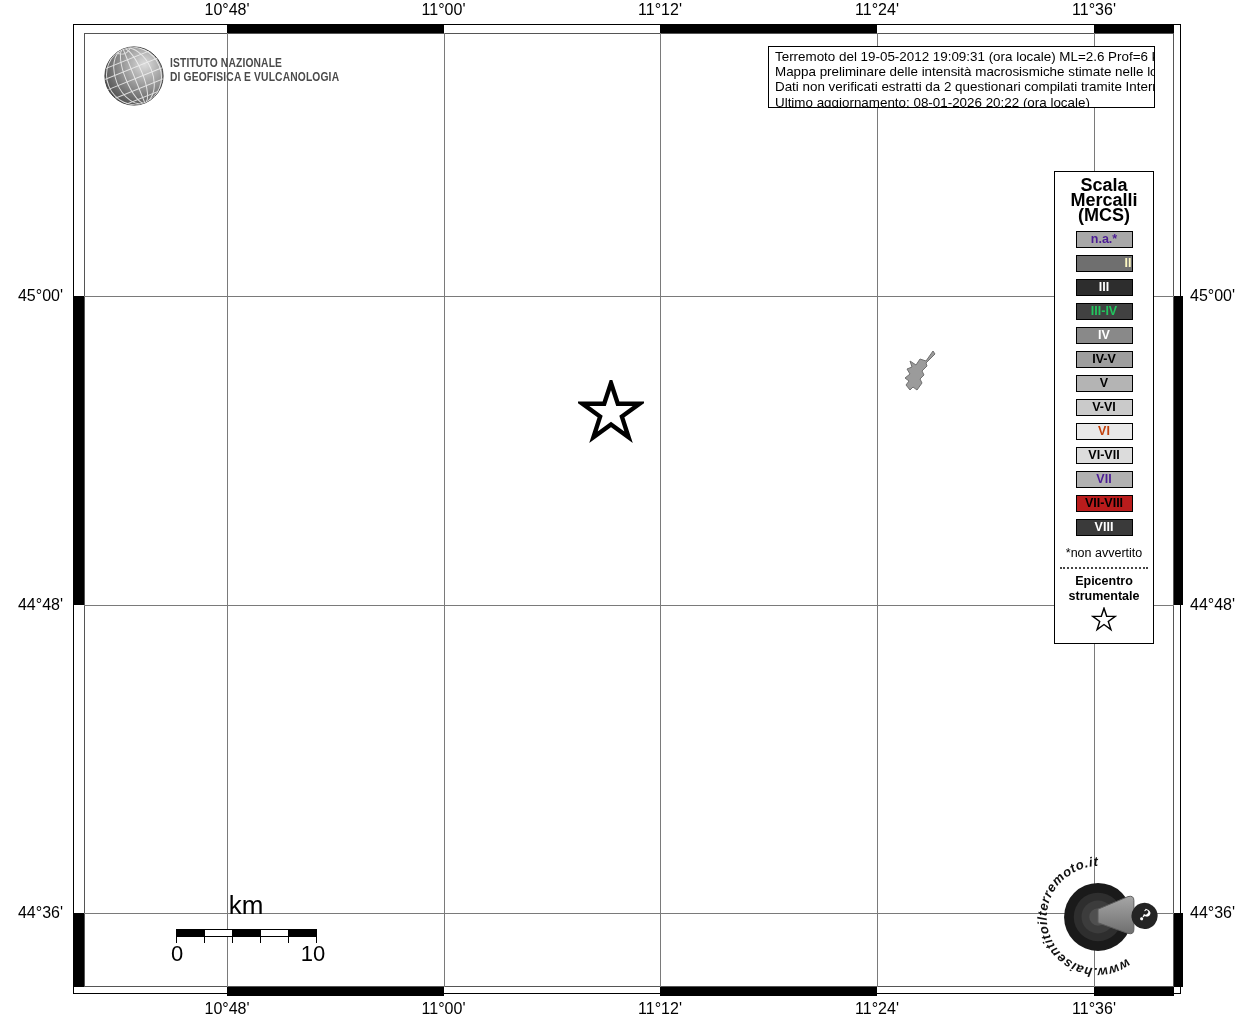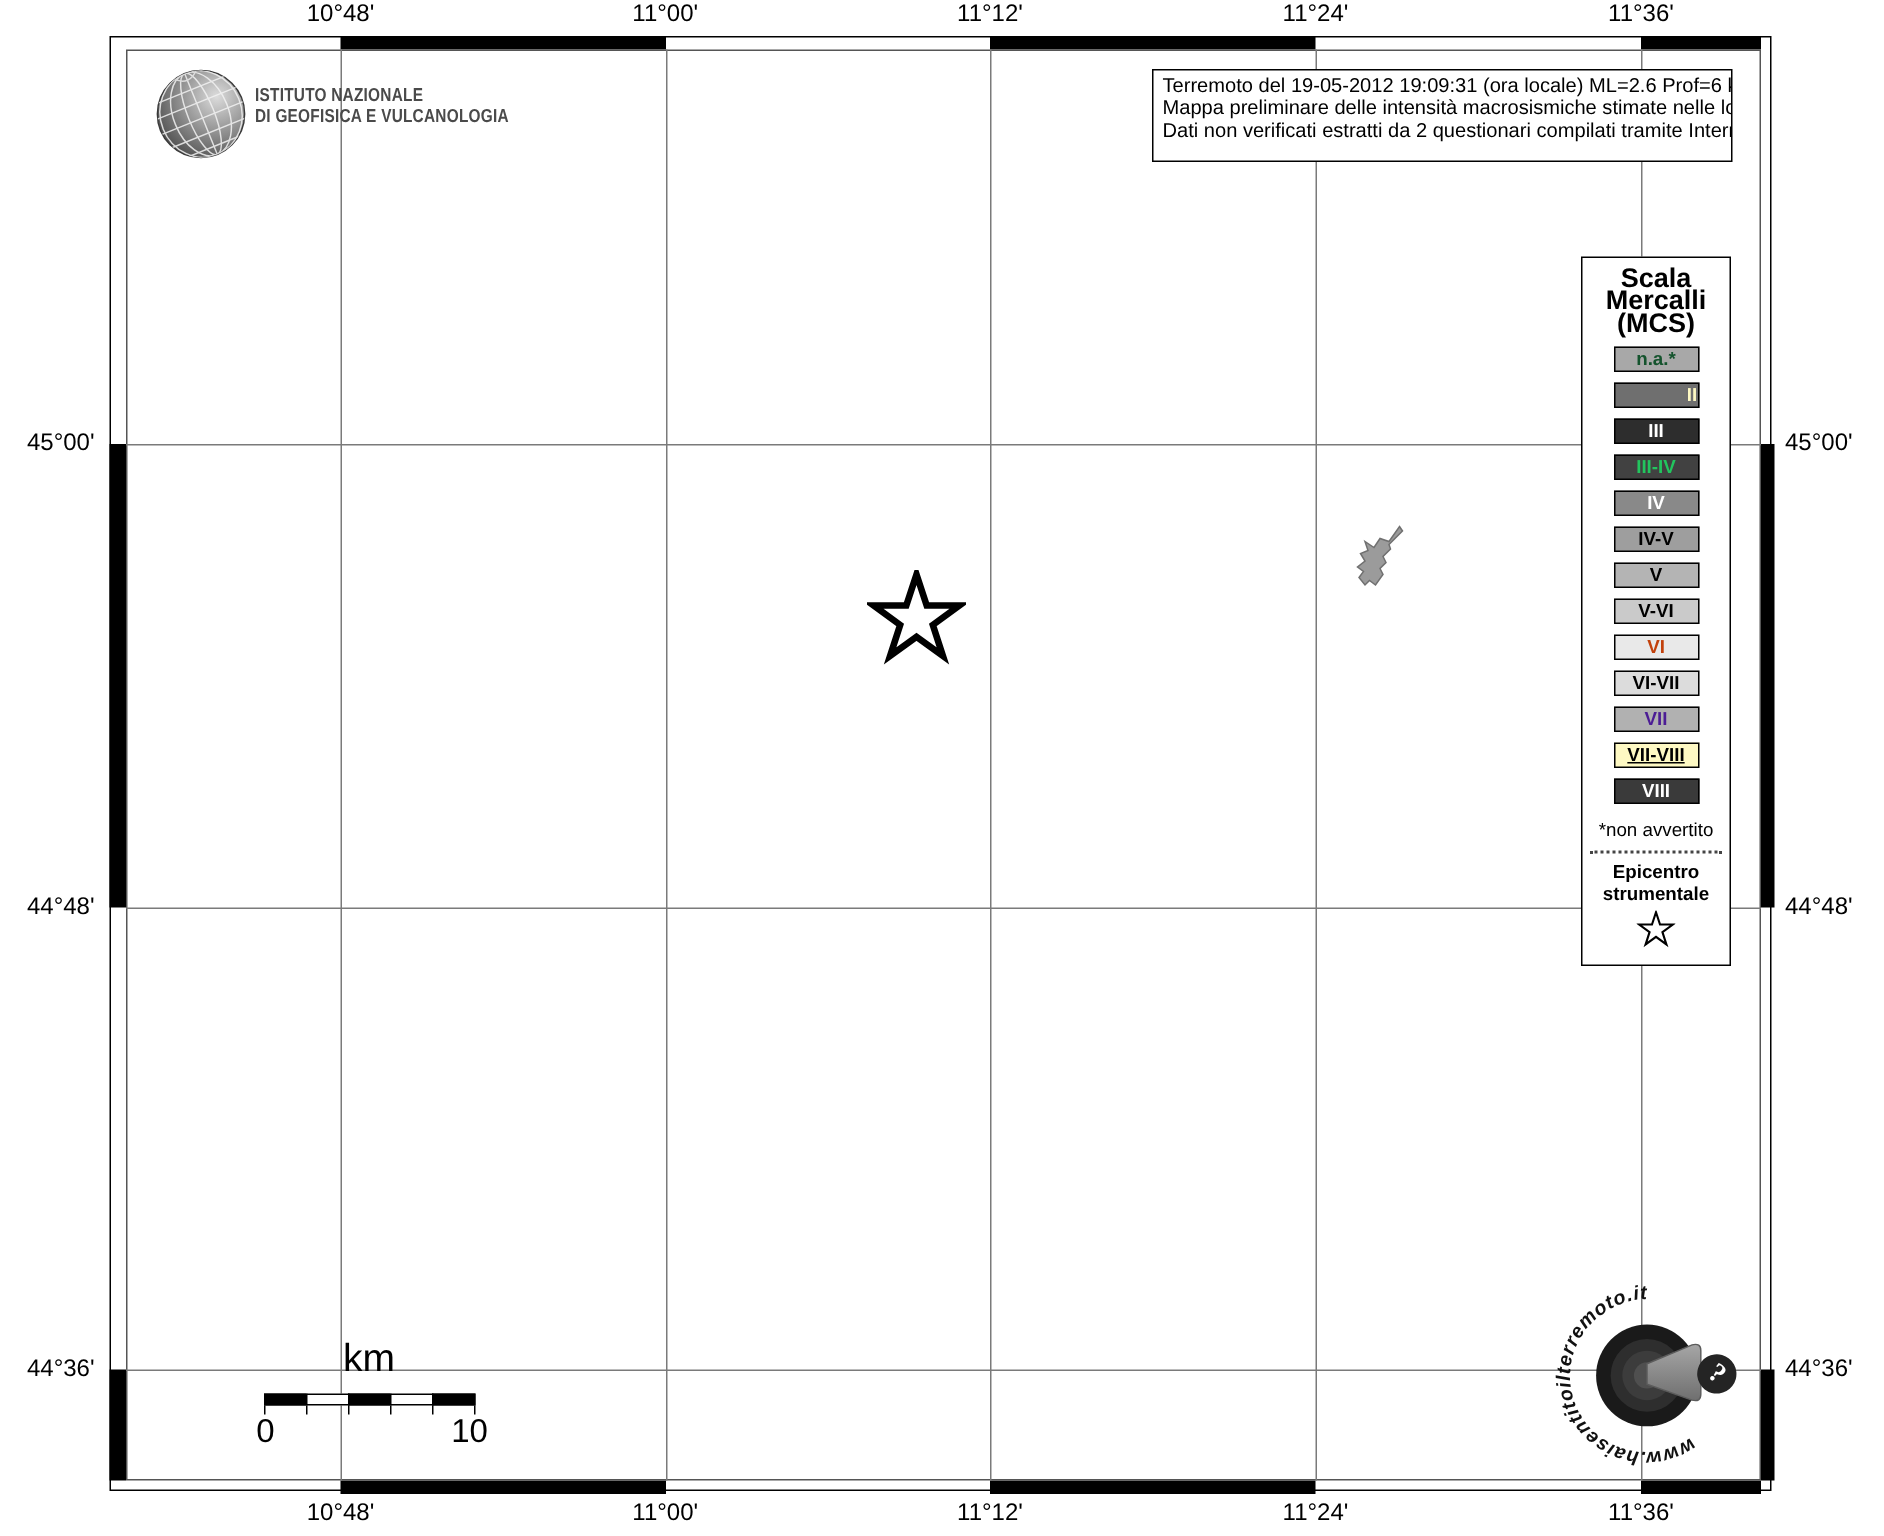--- a/index.html
+++ b/index.html
@@ -115,41 +115,42 @@
   </svg>
   <div class="ingv-text">
     <div>ISTITUTO NAZIONALE</div>
     <div>DI GEOFISICA E VULCANOLOGIA</div>
   </div>
 
   <div class="info-box" id="info-box">
       <div>Terremoto del 19-05-2012 19:09:31 (ora locale) ML=2.6 Prof=6 km</div>
       <div>Mappa preliminare delle intensità macrosismiche stimate nelle località</div>
       <div>Dati non verificati estratti da 2 questionari compilati tramite Internet.</div>
+      <div>Ultimo aggiornamento: 08-01-2026 20:22 (ora locale)</div>
     </div>
 
   <div class="legend">
     <div class="legend-title" id="legend-title">
         <div>Scala</div>
         <div>Mercalli</div>
         <div>(MCS)</div>
       </div>
     <div id="legend-items" style="display:flex;flex-direction:column;align-items:center;">
-        <div class="swatch" style="background: rgb(168, 168, 168); color: #14532d;">n.a.*</div>
+        <div class="swatch" style="background: rgb(168, 168, 168); color: #4c1d95;">n.a.*</div>
         <div class="swatch" style="background: rgb(111, 111, 111); color: #fef9c3; padding-left: 48px;">II</div>
         <div class="swatch" style="background: rgb(45, 45, 45); color: rgb(255, 255, 255);">III</div>
         <div class="swatch" style="background: rgb(65, 65, 65); color: #22c55e;">III-IV</div>
         <div class="swatch" style="background: rgb(137, 137, 137); color: rgb(255, 255, 255);">IV</div>
         <div class="swatch" style="background: rgb(158, 158, 158); color: rgb(0, 0, 0);">IV-V</div>
         <div class="swatch" style="background: rgb(180, 180, 180); color: rgb(0, 0, 0);">V</div>
         <div class="swatch" style="background: rgb(202, 202, 202); color: rgb(0, 0, 0);">V-VI</div>
         <div class="swatch" style="background: rgb(233, 233, 233); color: #c2410c;">VI</div>
         <div class="swatch" style="background: rgb(220, 220, 220); color: rgb(0, 0, 0);">VI-VII</div>
         <div class="swatch" style="background: rgb(177, 177, 177); color: #4c1d95;">VII</div>
-        <div class="swatch" style="background: #fef9c3; color: rgb(0, 0, 0); text-decoration: underline;">VII-VIII</div>
+        <div class="swatch" style="background: #b91c1c; color: rgb(0, 0, 0);">VII-VIII</div>
         <div class="swatch" style="background: rgb(58, 58, 58); color: rgb(255, 255, 255);">VIII</div>
       </div>
     <div class="legend-foot">*non avvertito</div>
     <div class="legend-sep"></div>
     <div class="legend-epi" id="legend-epi">
         <div>Epicentro</div>
         <div>strumentale</div>
       </div>
     <svg width="26" height="26" viewBox="-33 -33 66 66" style="margin-top:3px;">
       <path d="M0,-30 L6.8,-9.3 L28.5,-9.3 L10.9,3.6 L17.6,24.3 L0,11.5 L-17.6,24.3 L-10.9,3.6 L-28.5,-9.3 L-6.8,-9.3 Z" fill="#fff" stroke="#000" stroke-width="3.6"></path>

